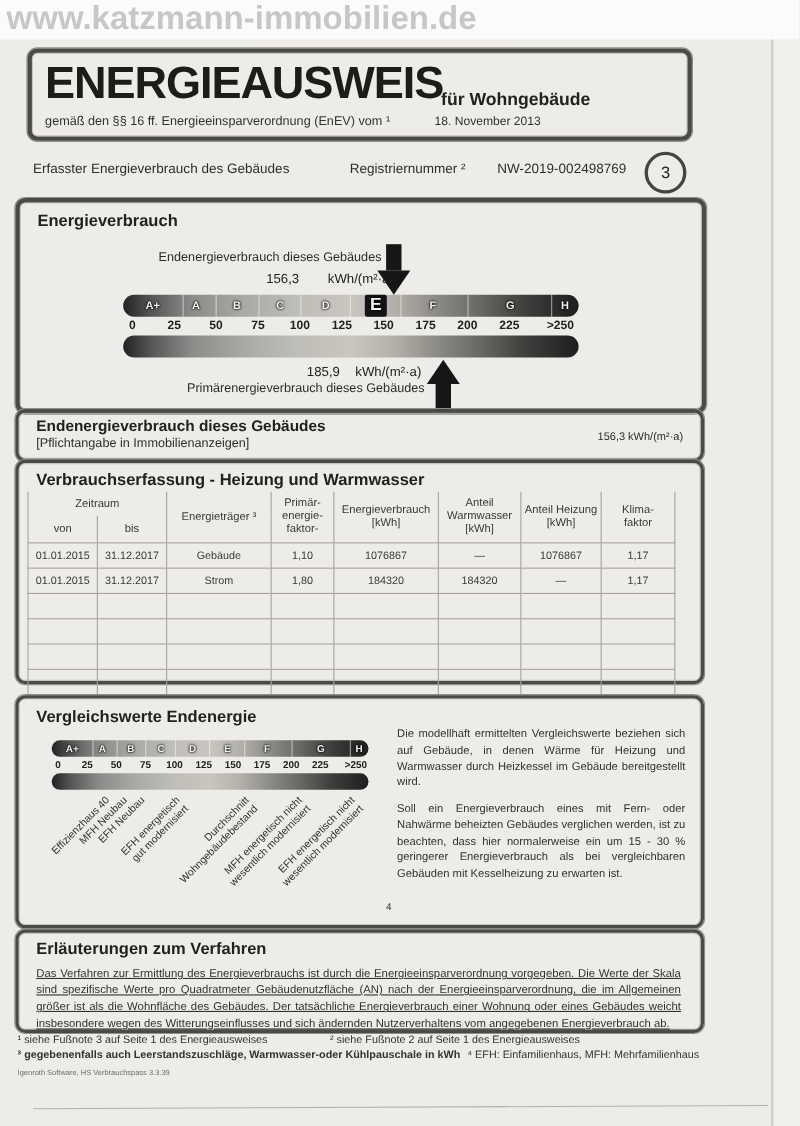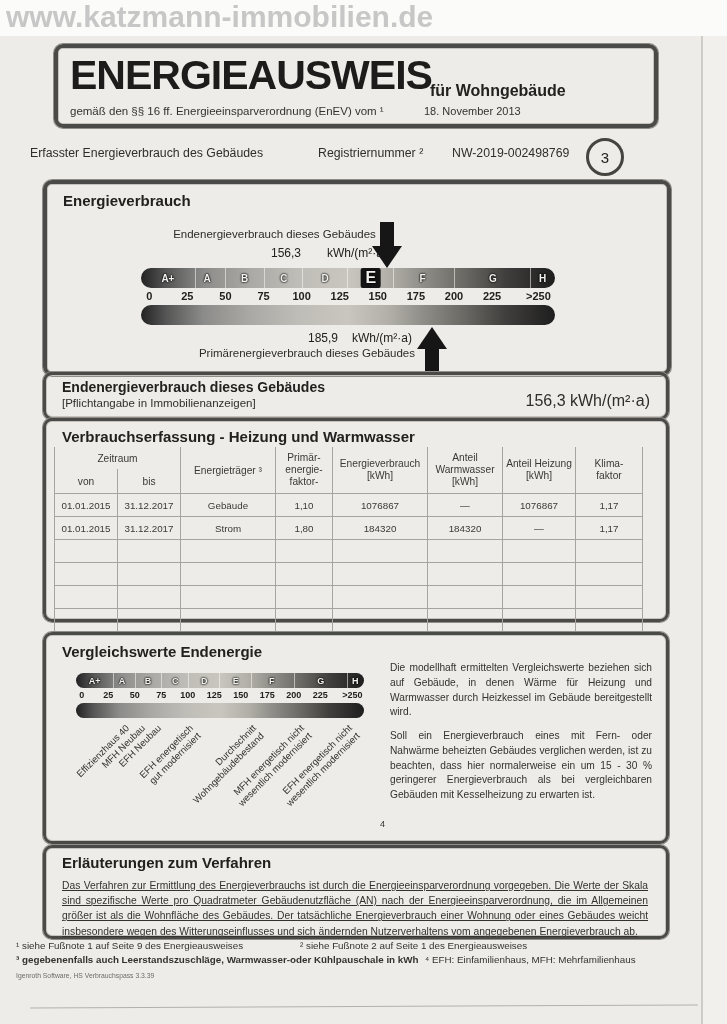--- a/index.html
+++ b/index.html
@@ -3,21 +3,21 @@
 <meta charset="utf-8">
 <style>
   html,body{margin:0;padding:0;}
   body{font-family:"Liberation Sans",sans-serif;color:#2f2e2c;background:#e9e7e3;}
   #page{position:relative;width:727px;height:1024px;background:#edece8;overflow:hidden;}
   .top-strip{position:absolute;left:0;top:0;width:727px;height:36px;background:#fbfbfa;}
   .watermark{position:absolute;left:6px;top:0px;font-size:30px;font-weight:600;color:#c7c7c7;letter-spacing:0px;}
   .paper-edge{position:absolute;top:36px;left:701px;width:2px;height:988px;background:#cfccc7;}
   .paper-right{position:absolute;top:36px;left:703px;width:24px;height:988px;background:#f1f0ed;}
 
-  .stamp-box{position:absolute;border:3px solid #4a4a48;border-radius:9px;box-shadow:0 0 0 1px #918e88, inset 0 0 0 1px #c6c3bc;margin-left:29px;}
+  .stamp-box{position:absolute;border:3px solid #4a4a48;border-radius:9px;box-shadow:0 0 0 1px #918e88, inset 0 0 0 1px #c6c3bc;}
   .box-heading{position:absolute;font-weight:bold;font-size:15px;color:#22211f;}
 
   
   .title-box{left:25px;top:44px;width:596px;height:76px;border-width:4px;}
   .title-main{position:absolute;left:12px;top:4px;font-size:41px;font-weight:bold;letter-spacing:-1px;color:#1d1c1a;}
   .title-suffix{position:absolute;left:372px;top:34px;font-size:16px;font-weight:bold;color:#22211f;}
   .title-sub{position:absolute;left:12px;top:57px;font-size:11.5px;color:#33322f;}
   .title-date{position:absolute;left:366px;top:57px;font-size:11px;color:#33322f;}
 
   
@@ -41,21 +41,21 @@
   .arr .shaft{position:absolute;left:8px;width:14px;background:#161616;}
   .arr-down .shaft{top:0;height:24px;}
   .arr-down .head{position:absolute;left:0;top:24px;width:0;height:0;border-left:15px solid transparent;border-right:15px solid transparent;border-top:22px solid #161616;}
   .arr-up .head{position:absolute;left:0;top:0;width:0;height:0;border-left:15px solid transparent;border-right:15px solid transparent;border-bottom:22px solid #161616;}
   .arr-up .shaft{top:22px;height:24px;}
 
   
   .final-box{left:14px;top:372px;width:620px;height:42px;}
   .final-heading{position:absolute;left:16px;top:4px;font-size:14px;font-weight:bold;color:#22211f;}
   .final-note{position:absolute;left:16px;top:22px;font-size:11.5px;}
-  .final-value{position:absolute;right:16px;top:17px;font-size:16px;}
+  .final-value{position:absolute;right:16px;top:17px;font-size:10px;}
 
   
   .table-box{left:14px;top:418px;width:620px;height:198px;}
   .table-heading{position:absolute;left:16px;top:7px;font-size:15px;font-weight:bold;color:#22211f;}
   table.consump{position:absolute;left:8px;top:26px;border-collapse:collapse;table-layout:fixed;}
   table.consump th,table.consump td{border:1px solid #a8a49d;font-weight:normal;text-align:center;vertical-align:middle;padding:1px 2px;}
   table.consump th{font-size:10.2px;color:#3a3936;}
   table.consump td{font-size:9.8px;color:#3a3936;height:20px;}
   table.consump .pre{white-space:pre-line;line-height:1.15;}
   table.consump .th-zeitraum{border-bottom:none;height:20px;}
@@ -324,20 +324,20 @@
       <p>Die modellhaft ermittelten Vergleichswerte beziehen sich auf Gebäude, in denen Wärme für Heizung und Warmwasser durch Heizkessel im Gebäude bereitgestellt wird.</p>
       <p>Soll ein Energieverbrauch eines mit Fern- oder Nahwärme beheizten Gebäudes verglichen werden, ist zu beachten, dass hier normalerweise ein um 15 - 30 % geringerer Energieverbrauch als bei vergleichbaren Gebäuden mit Kesselheizung zu erwarten ist.</p>
     </div>
   </div>
 
   <div class="stamp-box expl-box">
     <div class="expl-heading">Erläuterungen zum Verfahren</div>
     <div class="expl-text">Das Verfahren zur Ermittlung des Energieverbrauchs ist durch die Energieeinsparverordnung vorgegeben. Die Werte der Skala sind spezifische Werte pro Quadratmeter Gebäudenutzfläche (AN) nach der Energieeinsparverordnung, die im Allgemeinen größer ist als die Wohnfläche des Gebäudes. Der tatsächliche Energieverbrauch einer Wohnung oder eines Gebäudes weicht insbesondere wegen des Witterungseinflusses und sich ändernden Nutzerverhaltens vom angegebenen Energieverbrauch ab.</div>
   </div>
 
-  <div class="fn" style="left:16px;top:940px;">¹  siehe Fußnote 1 auf Seite 9 des Energieausweises</div>
+  <div class="fn" style="left:16px;top:940px;">¹  siehe Fußnote 3 auf Seite 1 des Energieausweises</div>
   <div class="fn" style="left:300px;top:940px;">²  siehe Fußnote 2 auf Seite 1 des Energieausweises</div>
   <div class="fn" style="left:16px;top:954px;font-weight:bold;">³  gegebenenfalls auch Leerstandszuschläge, Warmwasser-oder Kühlpauschale in kWh</div>
   <div class="fn" style="left:425px;top:954px;">⁴  EFH: Einfamilienhaus, MFH: Mehrfamilienhaus</div>
 
   <div class="software">Igenroth Software, HS Verbrauchspass 3.3.39</div>
   <div class="bottom-rule"></div>
 </div>
 
 </body></html>

